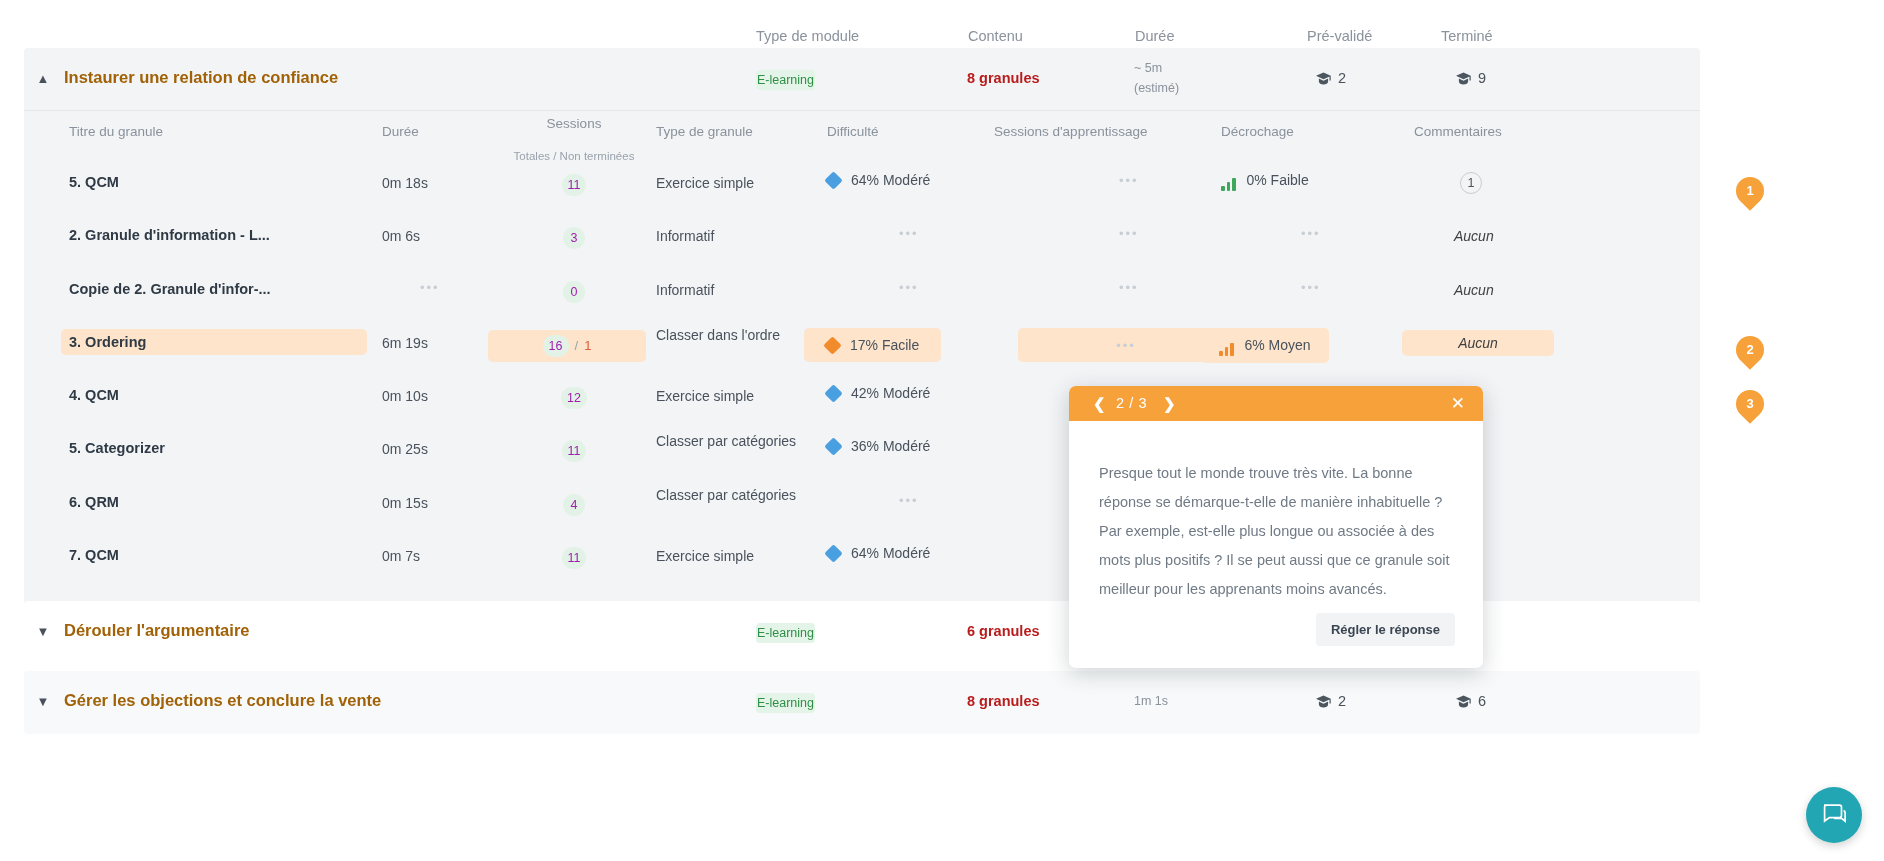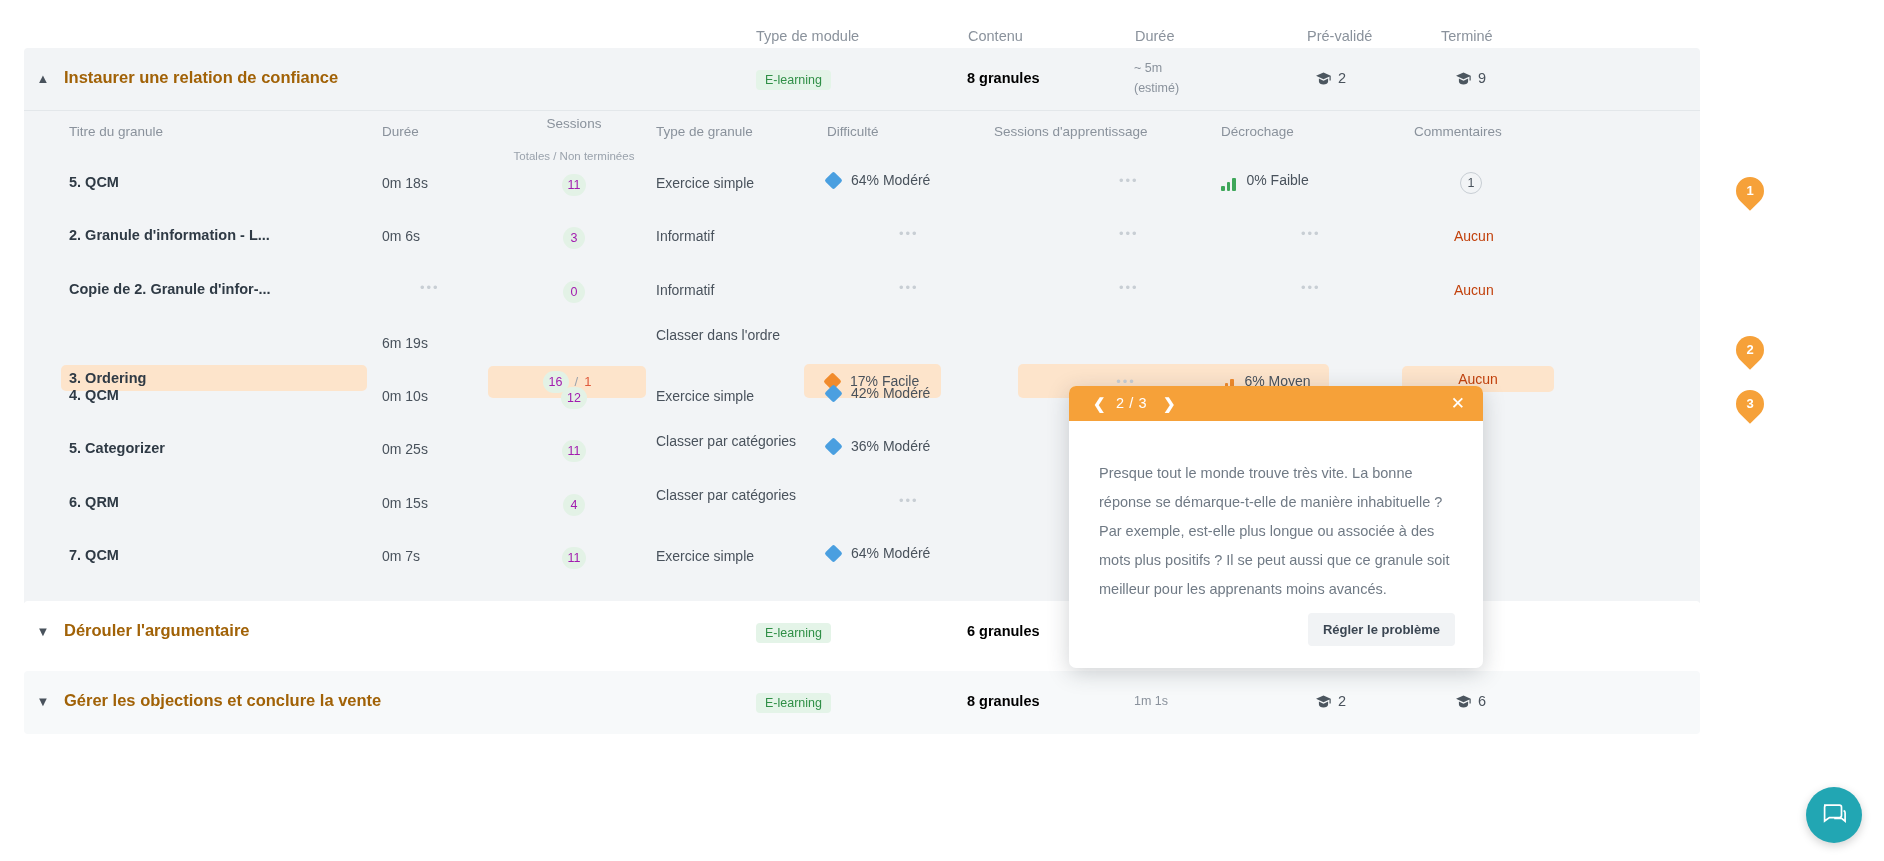--- a/index.html
+++ b/index.html
@@ -32,41 +32,41 @@
   .chev {
     position:absolute; left:12px; top:24px; width:14px; height:14px; color:#49525c;
     font-size:13px; line-height:14px; text-align:center;
   }
   .module-title {
     position:absolute; left:40px; top:20px; font-size:16.5px; font-weight:bold; color:#a16207;
     white-space:nowrap;
   }
   .pill-elearning {
     position:absolute; background:#e4f4e8; color:#2f8f46; border-radius:4px;
-    padding:3px 9px; font-size:12.5px; white-space:nowrap;
+    padding:3px 1px; font-size:12.5px; white-space:nowrap;
   }
   .mcell { position:absolute; font-size:14.5px; color:#49525c; white-space:nowrap; }
-  .mcell.bold { font-weight:bold; color:#000000; }
+  .mcell.bold { font-weight:bold; color:#b91c1c; }
   .mcell.small { font-size:12.5px; color:#8a929c; }
   .cap-icon { display:inline-block; vertical-align:-2px; margin-right:7px; }
 
   
   .gtable { position:relative; width:100%; background:#f2f4f6; padding-bottom:18px; }
   .ghead { position:relative; height:48px; }
   .ghead .gh {
     position:absolute; font-size:13.5px; color:#8a929c; white-space:nowrap; top:13px;
   }
   .ghead .gh.sub { top:5px; }
   .ghead .gh .sub2 {
     display:block; font-size:11.5px; color:#9aa2ac; text-align:center; margin-top:19px;
   }
   .grow { position:relative; height:53.3px; }
   .gc { position:absolute; font-size:14px; color:#49525c; white-space:nowrap; }
   .gc.title { font-weight:bold; color:#2f3a45; font-size:14.5px; }
-  .gc.muted { color:#c2410c; }
+  .gc.muted { color:#404040; font-style:italic; }
 
   .sess-badge {
     display:inline-block; min-width:22px; height:22px; line-height:22px; text-align:center;
     border-radius:11px; background:#e3f2e6; color:#a21caf; font-size:12.5px; padding:0 6px;
   }
   .sess-sep { color:#9aa2ac; font-size:13px; margin:0 6px; }
   .sess-unfin { color:#e05a3c; font-size:13px; }
 
   .dots { color:#c8ced4; letter-spacing:2px; font-size:13px; }
 
@@ -79,21 +79,21 @@
 
   .bars { display:inline-block; vertical-align:-3px; margin-right:9px; height:14px; }
   .bars i { display:inline-block; width:3.5px; margin-right:2px; vertical-align:bottom; border-radius:1px; }
 
   .comment-circle {
     display:inline-block; width:22px; height:22px; line-height:21px; text-align:center;
     border-radius:50%; border:1px solid #c8ced4; color:#49525c; font-size:12.5px;
   }
 
   
-  .hl { background:#fde4cb; border-radius:5px;margin-top:36px; }
+  .hl { background:#fde4cb; border-radius:5px; }
 
   
   .collapsed-row {
     position:absolute; left:24px; width:1676px; height:63px; border-radius:4px;
   }
 
   
   .marker {
     position:absolute; width:28px; height:28px; background:#f6a139; color:#ffffff;
     border-radius:50% 50% 50% 0; transform:rotate(-45deg);
@@ -308,21 +308,21 @@
     <div class="popup-head">
       <div class="pnav pprev">❮</div>
       <div class="pnav pcount">2 / 3</div>
       <div class="pnav pnext">❯</div>
       <div class="pclose">✕</div>
     </div>
     <div class="popup-body">
       <p>Presque tout le monde trouve très vite. La bonne réponse se démarque-t-elle de manière inhabituelle ? Par exemple, est-elle plus longue ou associée à des mots plus positifs ? Il se peut aussi que ce granule soit meilleur pour les apprenants moins avancés.</p>
     </div>
     <div class="popup-foot">
-      <button class="btn-fix">Régler le problème</button>
+      <button class="btn-fix">Régler le réponse</button>
     </div>
   </div>
 
   <div class="chat-fab">
     <svg width="26" height="24" viewBox="0 0 26 24">
       <path fill="none" stroke="#ffffff" stroke-width="1.7" d="M3 2.2h15.5c1.1 0 2 .9 2 2v8.4c0 1.1-.9 2-2 2H8.4L3.6 18V4.2c0-1.1.9-2 2-2z"></path>
       <path fill="none" stroke="#ffffff" stroke-width="1.7" d="M22.6 7.6c.9.3 1.5 1.1 1.5 2.1v8.5l-3.5-2.8h-7.4"></path>
     </svg>
   </div>
 

